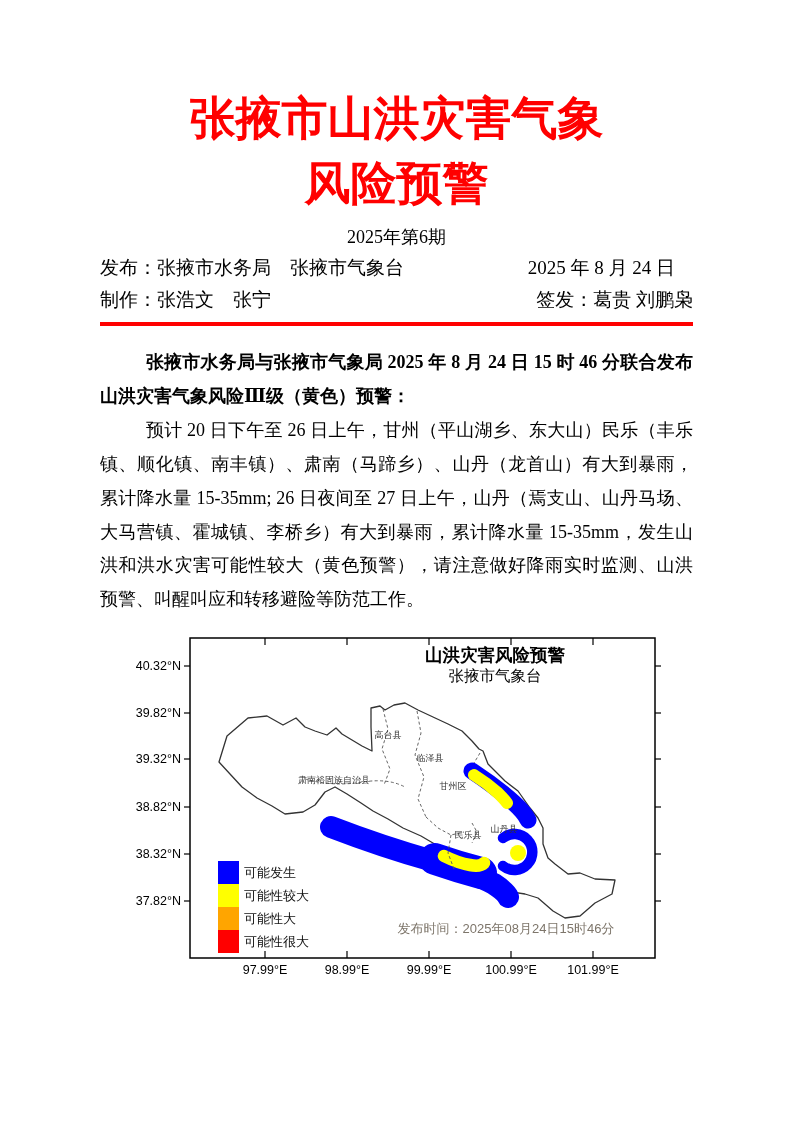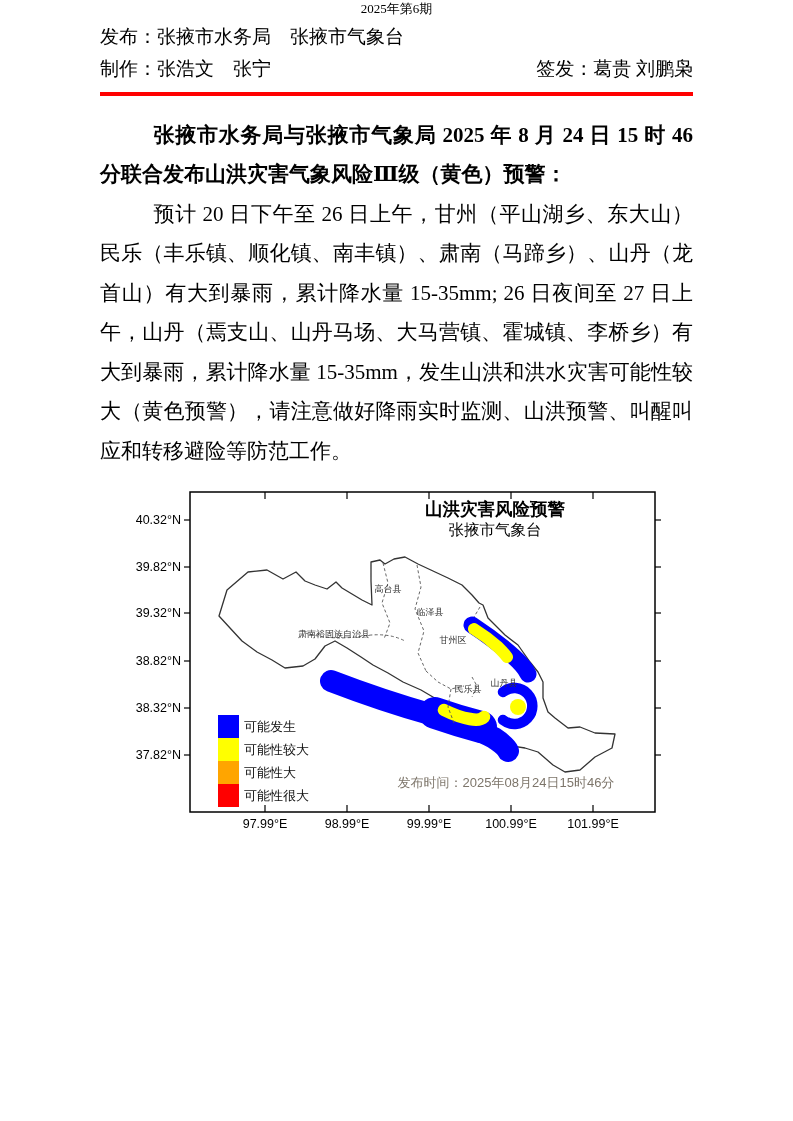--- a/index.html
+++ b/index.html
@@ -6,47 +6,52 @@
   .page{
     width:793px;height:1121px;background:#fff;overflow:hidden;
     font-family:"Liberation Serif","DejaVu Serif",serif;color:#000;
     position:relative;
   }
   .content{padding:0 100px;}
   .doc-title{
     margin:86px 0 8px 0;text-align:center;color:#ff0000;
     font-size:46px;font-weight:700;line-height:1.42;
   }
-  .issue-no{text-align:center;font-size:13px;margin-bottom:3px;}
+  .issue-no{text-align:center;font-size:18px;margin-bottom:3px;}
   .meta-row{display:flex;justify-content:space-between;font-size:19px;line-height:1.68;}
   .meta-right{margin-right:18px;}
   .meta-right2{margin-right:0;margin-left:32px;}
   .red-rule{height:4px;background:#ff0000;margin-top:7px;border:none;}
-  .para{font-size:21px;line-height:1.88;text-align:justify;text-indent:2.55em;margin:0;}
+  .para{font-size:18px;line-height:1.88;text-align:justify;text-indent:2.55em;margin:0;}
   .para.first{margin-top:20px;font-weight:bold;}
   .map-wrap{margin:14px 0 0 33px;width:530px;}
   svg text{font-family:"Liberation Sans","DejaVu Sans",sans-serif;}
   .axis-label{font-size:12.5px;fill:#000;}
   .county{font-size:9px;fill:#333;}
   .map-title{font-size:17.5px;font-weight:bold;fill:#000;}
   .map-subtitle{font-size:15.5px;fill:#000;}
   .legend-label{font-size:13px;fill:#111;}
   .issue-time{font-size:13px;fill:#7d756a;}
 </style>
 </head>
 <body>
 
 <div class="page">
   <div class="content">
 
+    <div class="doc-title">
+      <div>张掖市山洪灾害气象</div>
+      <div>风险预警</div>
+    </div>
 
     <div class="issue-no">2025年第6期</div>
 
     <div class="meta-row">
       <span>发布：张掖市水务局　张掖市气象台</span>
+      <span class="meta-right">2025 年 8 月 24 日</span>
     </div>
 
     <div class="meta-row">
       <span>制作：张浩文　张宁</span>
       <span class="meta-right2">签发：葛贵 刘鹏枭</span>
     </div>
 
     <div class="red-rule"></div>
 
     <p class="para first">张掖市水务局与张掖市气象局 2025 年 8 月 24 日 15 时 46 分联合发布山洪灾害气象风险Ⅲ级（黄色）预警：</p>

